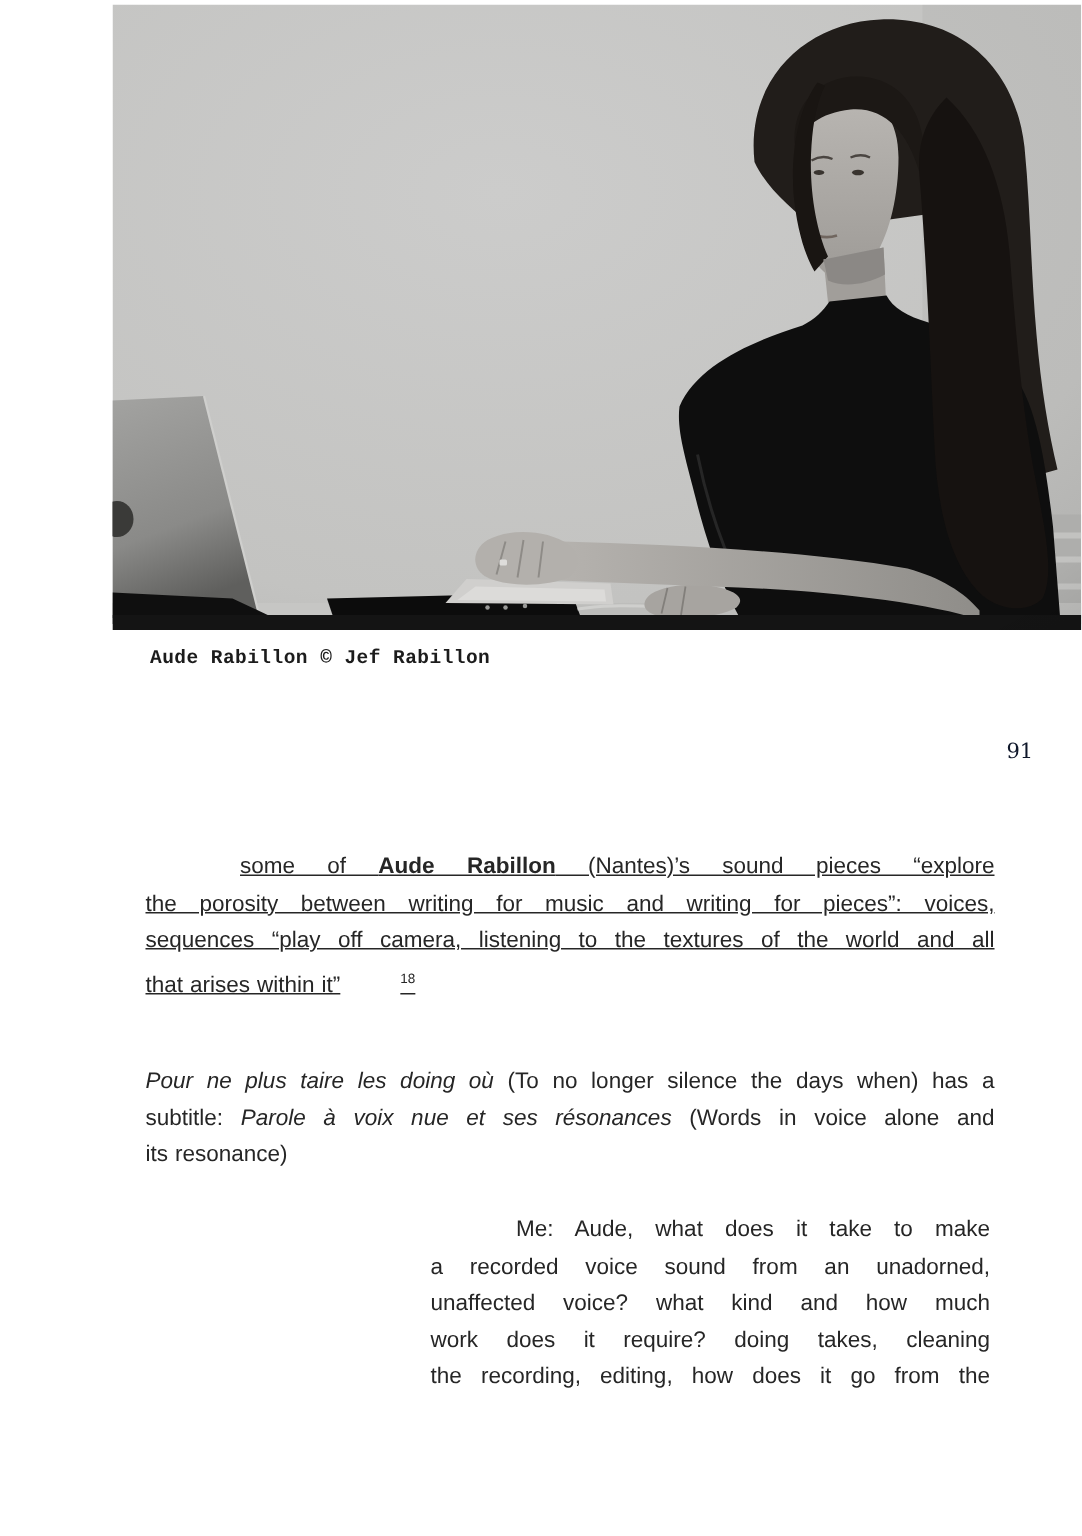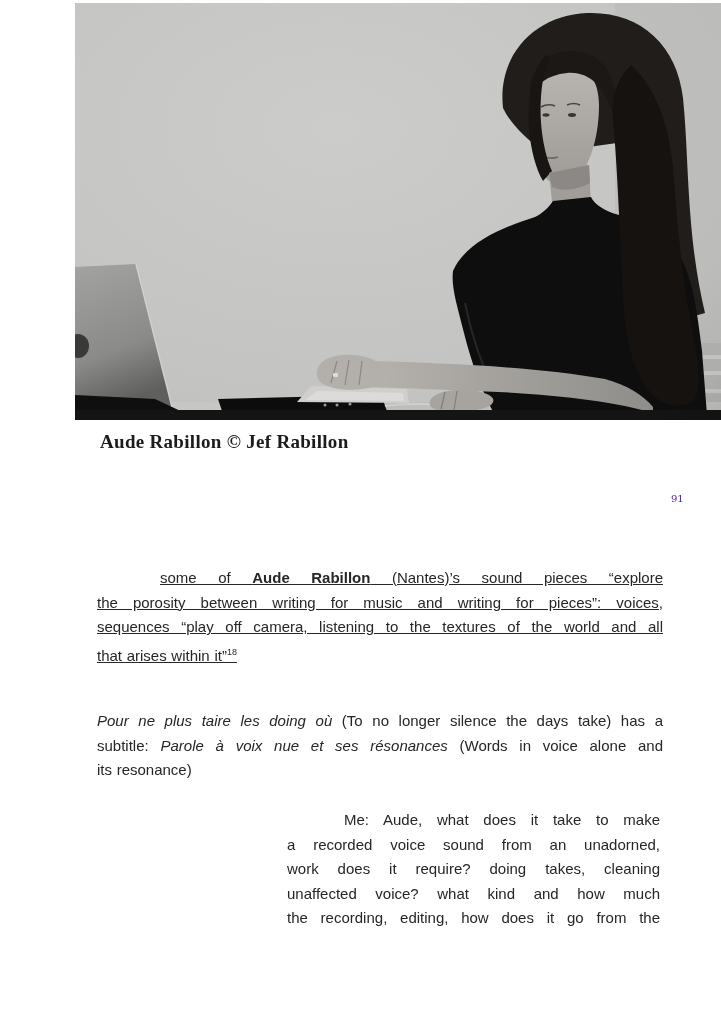--- a/index.html
+++ b/index.html
@@ -11,45 +11,45 @@
     font-family:"Liberation Sans",sans-serif;
   }
   
   .photo{
     position:absolute;left:75px;top:3px;width:646px;height:417px;
   }
   .photo svg{display:block;}
   
   .caption{
     position:absolute;left:100px;top:431px;
-    font-family:Liberation Serif, serif;
-    font-weight:bold;font-size:19px;color:#1c1c1c;
+    font-family:Liberation Mono, monospace;
+    font-weight:bold;font-size:13px;color:#1c1c1c;
     letter-spacing:.3px;
   }
   
   .pagenum{
     position:absolute;left:671px;top:493px;
     font-family:"DejaVu Serif","Liberation Serif",serif;
-    font-size:10px;color:#4c1d95;
+    font-size:14px;color:#0f172a;
   }
   
   .para{
     position:absolute;
     font-size:15px;line-height:24.5px;color:#262626;
     word-spacing:.5px;
   }
   .para.p1{left:97px;top:566px;width:566px;text-decoration:underline;}
   .para.p2{left:97px;top:709px;width:566px;}
   .para.p3{left:287px;top:808px;width:373px;}
   .line{text-align:justify;text-align-last:justify;}
   .line.last{text-align-last:left;}
   .ind{display:inline-block;height:1px;}
   .b{font-weight:bold;}
   .i{font-style:italic;}
-  .sup{font-size:9px;vertical-align:6px;}
+  .sup{font-size:9px;vertical-align:6px;margin-left:40px;}
 </style>
 </head>
 <body>
 
 <div class="sheet">
 
   <div class="photo">
     <svg width="646" height="417" viewBox="0 0 646 417">
       <defs>
         <radialGradient id="wallG" cx="0.4" cy="0.3" r="0.95">
@@ -163,25 +163,25 @@
 
   <div class="pagenum">91</div>
 
   <div class="para p1">
       <div class="line"><span class="ind" style="width: 63px;"></span><span>some of </span><span class="b">Aude Rabillon</span><span> (Nantes)’s sound pieces “explore</span></div>
       <div class="line"><span>the porosity between writing for music and writing for pieces”: voices,</span></div>
       <div class="line"><span>sequences “play off camera, listening to the textures of the world and all</span></div>
       <div class="line last"><span>that arises within it”</span><span class="sup">18</span></div>
     </div>
   <div class="para p2">
-      <div class="line"><span class="i">Pour ne plus taire les doing où</span><span> (To no longer silence the days take) has a</span></div>
+      <div class="line"><span class="i">Pour ne plus taire les doing où</span><span> (To no longer silence the days when) has a</span></div>
       <div class="line"><span>subtitle: </span><span class="i">Parole à voix nue et ses résonances</span><span> (Words in voice alone and</span></div>
       <div class="line last"><span>its resonance)</span></div>
     </div>
   <div class="para p3">
       <div class="line"><span class="ind" style="width: 57px;"></span><span>Me: Aude, what does it take to make</span></div>
       <div class="line"><span>a recorded voice sound from an unadorned,</span></div>
+      <div class="line"><span>unaffected voice? what kind and how much</span></div>
       <div class="line"><span>work does it require? doing takes, cleaning</span></div>
-      <div class="line"><span>unaffected voice? what kind and how much</span></div>
       <div class="line"><span>the recording, editing, how does it go from the</span></div>
     </div>
 
 </div>
 
 </body></html>

